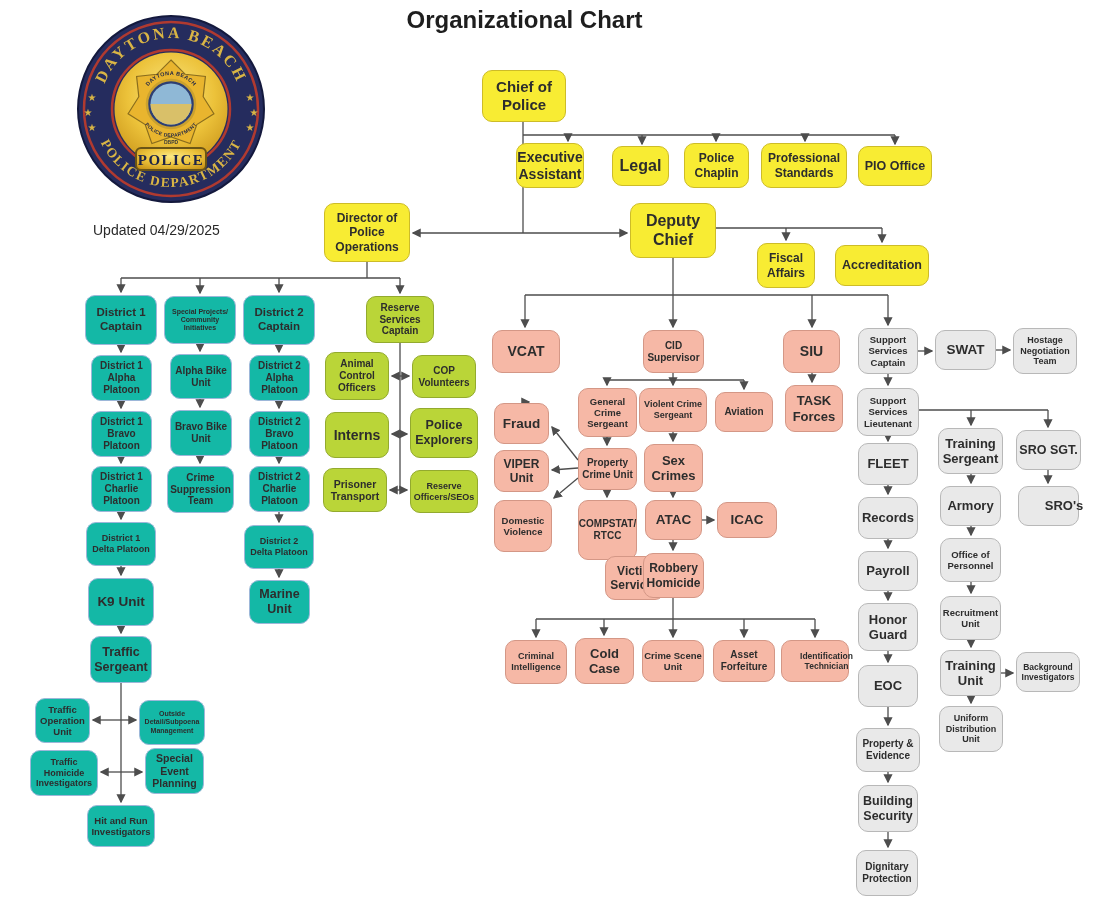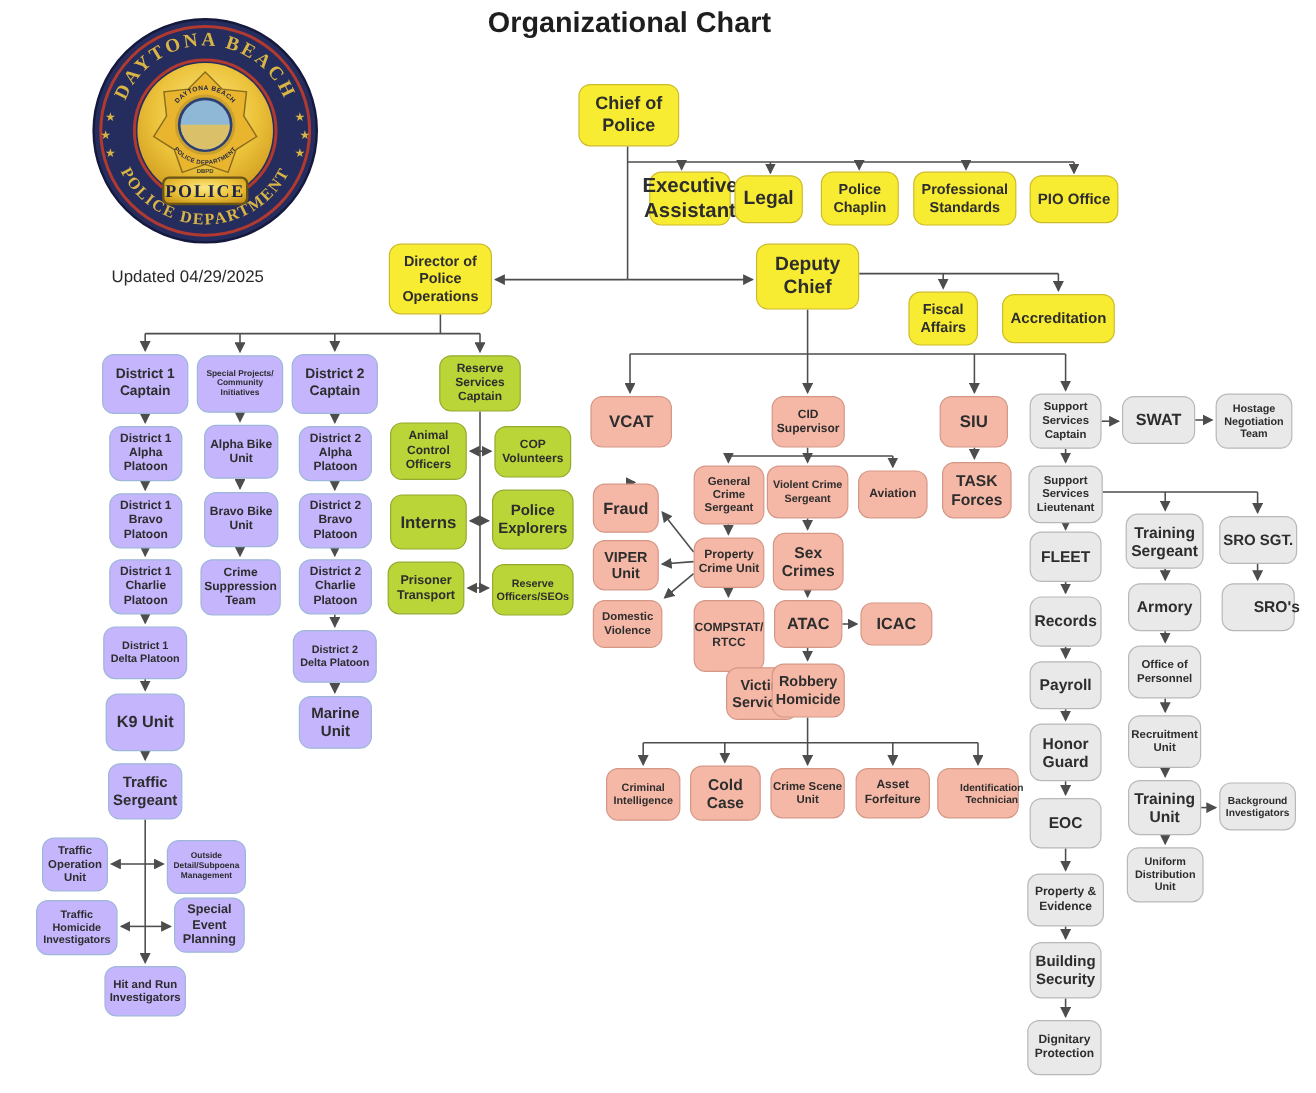--- a/index.html
+++ b/index.html
@@ -8,21 +8,21 @@
   #title{position:absolute;left:252px;top:4px;width:545px;text-align:center;color:#1e1e1e;}
   #title .t1,#title .t2{font-size:24px;font-weight:bold;line-height:31px;}
   #updated{position:absolute;left:93px;top:222px;font-size:14px;color:#2a2a2a;}
   #edges{position:absolute;left:0;top:0;pointer-events:none;}
   #edges polyline{fill:none;stroke:#4d4d4d;stroke-width:1.3;}
   .node{position:absolute;display:flex;align-items:center;justify-content:center;
         text-align:center;font-weight:bold;color:#2d2d2d;border-radius:10px;
         border:1.6px solid;box-sizing:border-box;line-height:1.18;white-space:pre-line;
         padding:1px;}
   .c-y{background:#f8ec33;border-color:#cdbc28;}
-  .c-b{background:#c4b5fd;border-color:#9db7d9;}
+  .c-b{background:#14b8a6;border-color:#9db7d9;}
   .c-g{background:#bad538;border-color:#93aa2e;}
   .c-r{background:#f6b8a6;border-color:#d49786;}
   .c-e{background:#e9e9e9;border-color:#b8b8b8;}
   #badge{position:absolute;left:76px;top:12px;}
 </style>
 </head>
 <body>
 
 <div id="stage">
 
@@ -176,21 +176,21 @@
 
   <div id="title">
     <div class="t2">Organizational Chart</div>
   </div>
 
   <div id="updated">Updated 04/29/2025</div>
 
   <div id="nodes">
       <div class="node c-y" style="left: 482px; top: 70px; width: 84px; height: 52px; font-size: 15px;">Chief of
 Police</div>
-      <div class="node c-y" style="left: 541px; top: 143px; width: 68px; height: 45px; font-size: 17px;">Executive
+      <div class="node c-y" style="left: 516px; top: 143px; width: 68px; height: 45px; font-size: 14px;">Executive
 Assistant</div>
       <div class="node c-y" style="left: 612px; top: 146px; width: 57px; height: 40px; font-size: 16px;">Legal</div>
       <div class="node c-y" style="left: 684px; top: 143px; width: 65px; height: 45px; font-size: 12px;">Police
 Chaplin</div>
       <div class="node c-y" style="left: 761px; top: 143px; width: 86px; height: 45px; font-size: 12px;">Professional
 Standards</div>
       <div class="node c-y" style="left: 858px; top: 146px; width: 74px; height: 40px; font-size: 12.5px;">PIO Office</div>
       <div class="node c-y" style="left: 324px; top: 203px; width: 86px; height: 59px; font-size: 12px;">Director of
 Police
 Operations</div>
@@ -281,21 +281,21 @@
       <div class="node c-r" style="left: 639px; top: 388px; width: 68px; height: 44px; font-size: 9px;">Violent Crime
 Sergeant</div>
       <div class="node c-r" style="left: 715px; top: 392px; width: 58px; height: 40px; font-size: 10px;">Aviation</div>
       <div class="node c-r" style="left: 494px; top: 403px; width: 55px; height: 41px; font-size: 13.5px;">Fraud</div>
       <div class="node c-r" style="left: 494px; top: 450px; width: 55px; height: 42px; font-size: 12px;">VIPER
 Unit</div>
       <div class="node c-r" style="left: 578px; top: 448px; width: 59px; height: 42px; font-size: 10px;">Property
 Crime Unit</div>
       <div class="node c-r" style="left: 644px; top: 444px; width: 59px; height: 48px; font-size: 13px;">Sex
 Crimes</div>
-      <div class="node c-r" style="left: 494px; top: 500px; width: 58px; height: 40px; font-size: 9.5px; text-align: center;">Domestic
+      <div class="node c-r" style="left: 494px; top: 500px; width: 58px; height: 52px; font-size: 9.5px; text-align: center;">Domestic
 Violence</div>
       <div class="node c-r" style="left: 578px; top: 500px; width: 59px; height: 60px; font-size: 10px;">COMPSTAT/
 RTCC</div>
       <div class="node c-r" style="left: 645px; top: 500px; width: 57px; height: 40px; font-size: 13.5px;">ATAC</div>
       <div class="node c-r" style="left: 717px; top: 502px; width: 60px; height: 36px; font-size: 13.5px;">ICAC</div>
       <div class="node c-r" style="left: 578px; top: 556px; width: 60px; height: 44px; font-size: 12px; margin-left: 27px;">Victim
 Services</div>
       <div class="node c-r" style="left: 643px; top: 553px; width: 61px; height: 45px; font-size: 12px;">Robbery
 Homicide</div>
       <div class="node c-r" style="left: 505px; top: 640px; width: 62px; height: 44px; font-size: 9px;">Criminal

